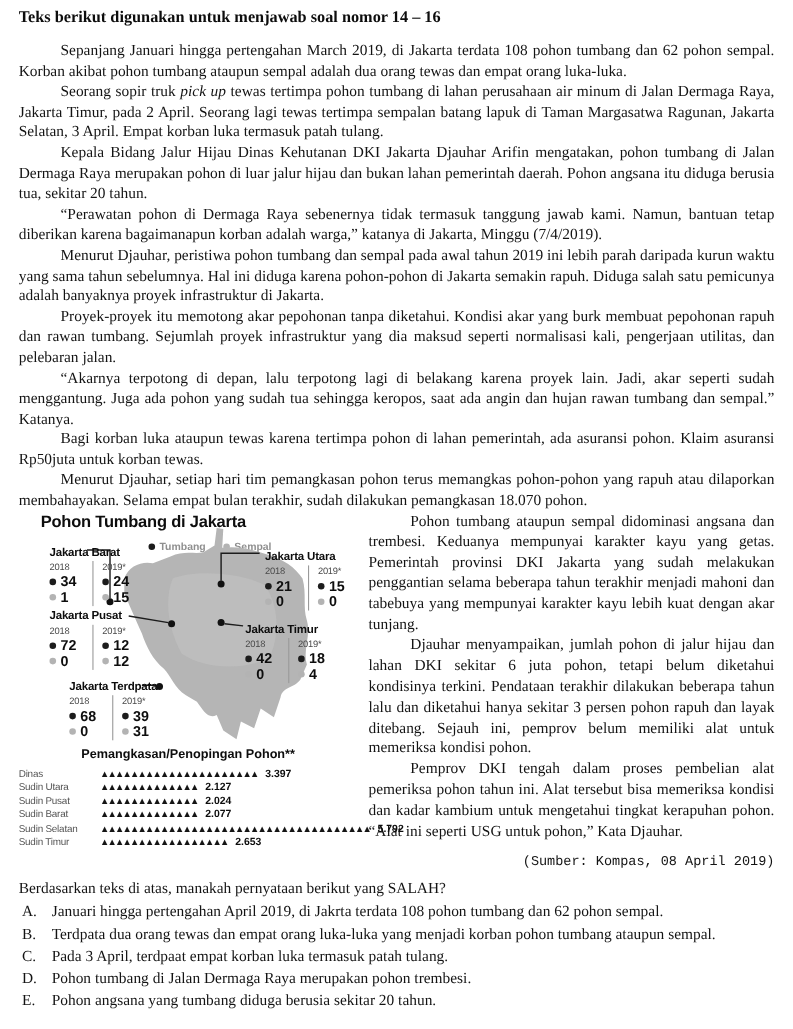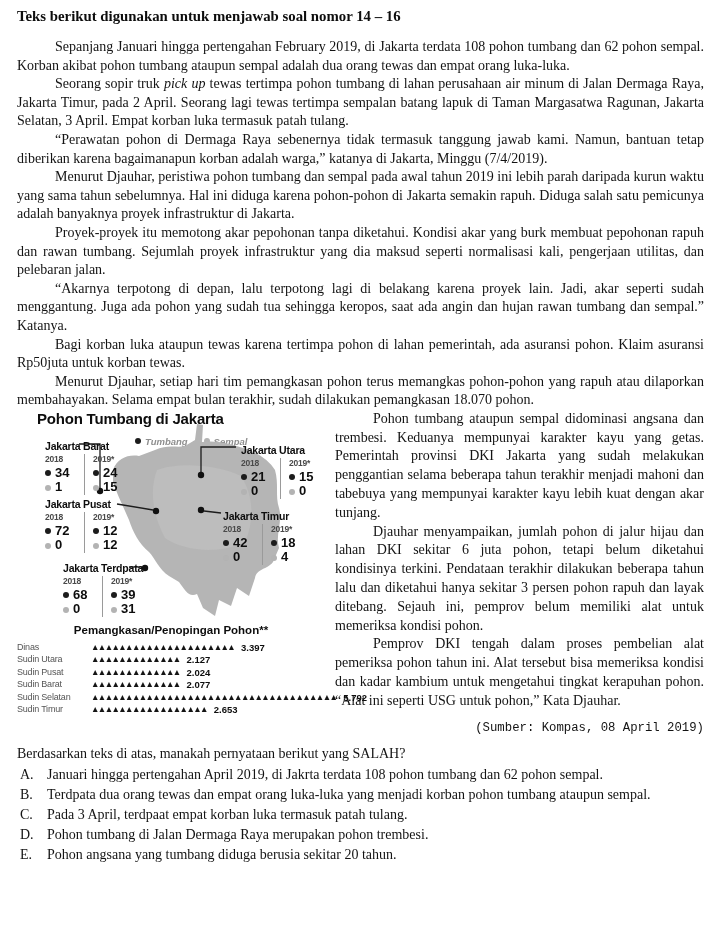--- a/index.html
+++ b/index.html
@@ -11,34 +11,34 @@
   .body-par{font-size:14px;line-height:18.6px;text-align:justify;text-indent:38px;margin:0;}
   .body-par .it{font-style:italic;}
 
   .columns{display:flex;margin-top:0;}
   .infographic{width:308px;height:322px;position:relative;flex:none;font-family:"Liberation Sans",sans-serif;}
   .right-col{flex:1;padding-left:10px;}
   .right-col .body-par{line-height:18.8px;}
 
   .ig-title{position:absolute;left:20px;top:0;font-weight:bold;font-size:15px;color:#0d0d0d;letter-spacing:-0.2px;white-space:nowrap;}
   .ig-legend{position:absolute;left:118px;top:26px;display:flex;gap:16px;align-items:center;font-size:9.5px;font-weight:bold;color:#8f8f8f;}
-  .ig-legend .leg-item{display:flex;align-items:center;gap:4px;font-style:italic;}
+  .ig-legend .leg-item{display:flex;align-items:center;gap:4px;}
 
   .dot{width:6px;height:6px;border-radius:50%;display:inline-block;flex:none;}
   .dot-t{background:#1c1c1c;}
   .dot-s{background:#b3b3b3;}
 
   .map-layer{position:absolute;left:0;top:0;width:308px;height:212px;}
 
   .region{position:absolute;}
   .r-name{font-weight:bold;font-size:10.5px;color:#0d0d0d;white-space:nowrap;letter-spacing:-0.2px;}
   .r-grid{display:flex;margin-top:2px;}
   .r-col{width:38px;}
   .r-col2{border-left:1px solid #9a9a9a;padding-left:8px;margin-left:1px;width:42px;}
-  .r-year{font-size:8.5px;font-weight:bold;color:#4a4a4a;margin-bottom:2px;letter-spacing:-0.2px;}
+  .r-year{font-size:8.5px;font-weight:normal;color:#4a4a4a;margin-bottom:2px;letter-spacing:-0.2px;}
   .r-val{font-size:13px;font-weight:bold;color:#0d0d0d;display:flex;align-items:center;gap:4px;line-height:14.5px;}
 
   .reg-barat{left:28px;top:30px;}
   .reg-utara{left:224px;top:34px;}
   .reg-pusat{left:28px;top:88px;}
   .reg-timur{left:206px;top:100px;}
   .reg-selatan{left:46px;top:152px;}
 
   .pruning{position:absolute;left:0;top:214px;width:100%;}
   .pr-title{text-align:center;font-weight:bold;font-size:11.5px;color:#0d0d0d;margin:0 0 6px 0;}
@@ -55,22 +55,23 @@
   .opt-letter{width:27px;flex:none;}
   .opt-text{flex:1;}
 </style>
 </head>
 <body>
 
 <div class="page">
 
   <div class="doc-title">Teks berikut digunakan untuk menjawab soal nomor 14 – 16</div>
 
-  <p class="body-par">Sepanjang Januari hingga pertengahan February 2019, di Jakarta terdata 108 pohon tumbang dan 62 pohon sempal. Korban akibat pohon tumbang ataupun sempal adalah dua orang tewas dan empat orang luka-luka.</p>
+  <p class="body-par">Sepanjang Januari hingga pertengahan March 2019, di Jakarta terdata 108 pohon tumbang dan 62 pohon sempal. Korban akibat pohon tumbang ataupun sempal adalah dua orang tewas dan empat orang luka-luka.</p>
   <p class="body-par"><span>Seorang sopir truk </span><span class="it">pick up</span><span> tewas tertimpa pohon tumbang di lahan perusahaan air minum di Jalan Dermaga Raya, Jakarta Timur, pada 2 April. Seorang lagi tewas tertimpa sempalan batang lapuk di Taman Margasatwa Ragunan, Jakarta Selatan, 3 April. Empat korban luka termasuk patah tulang.</span></p>
+  <p class="body-par">Kepala Bidang Jalur Hijau Dinas Kehutanan DKI Jakarta Djauhar Arifin mengatakan, pohon tumbang di Jalan Dermaga Raya merupakan pohon di luar jalur hijau dan bukan lahan pemerintah daerah. Pohon angsana itu diduga berusia tua, sekitar 20 tahun.</p>
   <p class="body-par">“Perawatan pohon di Dermaga Raya sebenernya tidak termasuk tanggung jawab kami. Namun, bantuan tetap diberikan karena bagaimanapun korban adalah warga,” katanya di Jakarta, Minggu (7/4/2019).</p>
   <p class="body-par">Menurut Djauhar, peristiwa pohon tumbang dan sempal pada awal tahun 2019 ini lebih parah daripada kurun waktu yang sama tahun sebelumnya. Hal ini diduga karena pohon-pohon di Jakarta semakin rapuh. Diduga salah satu pemicunya adalah banyaknya proyek infrastruktur di Jakarta.</p>
   <p class="body-par">Proyek-proyek itu memotong akar pepohonan tanpa diketahui. Kondisi akar yang burk membuat pepohonan rapuh dan rawan tumbang. Sejumlah proyek infrastruktur yang dia maksud seperti normalisasi kali, pengerjaan utilitas, dan pelebaran jalan.</p>
   <p class="body-par">“Akarnya terpotong di depan, lalu terpotong lagi di belakang karena proyek lain. Jadi, akar seperti sudah menggantung. Juga ada pohon yang sudah tua sehingga keropos, saat ada angin dan hujan rawan tumbang dan sempal.” Katanya.</p>
   <p class="body-par">Bagi korban luka ataupun tewas karena tertimpa pohon di lahan pemerintah, ada asuransi pohon. Klaim asuransi Rp50juta untuk korban tewas.</p>
   <p class="body-par">Menurut Djauhar, setiap hari tim pemangkasan pohon terus memangkas pohon-pohon yang rapuh atau dilaporkan membahayakan. Selama empat bulan terakhir, sudah dilakukan pemangkasan 18.070 pohon.</p>
 
   <div class="columns">
 
     <div class="infographic">

